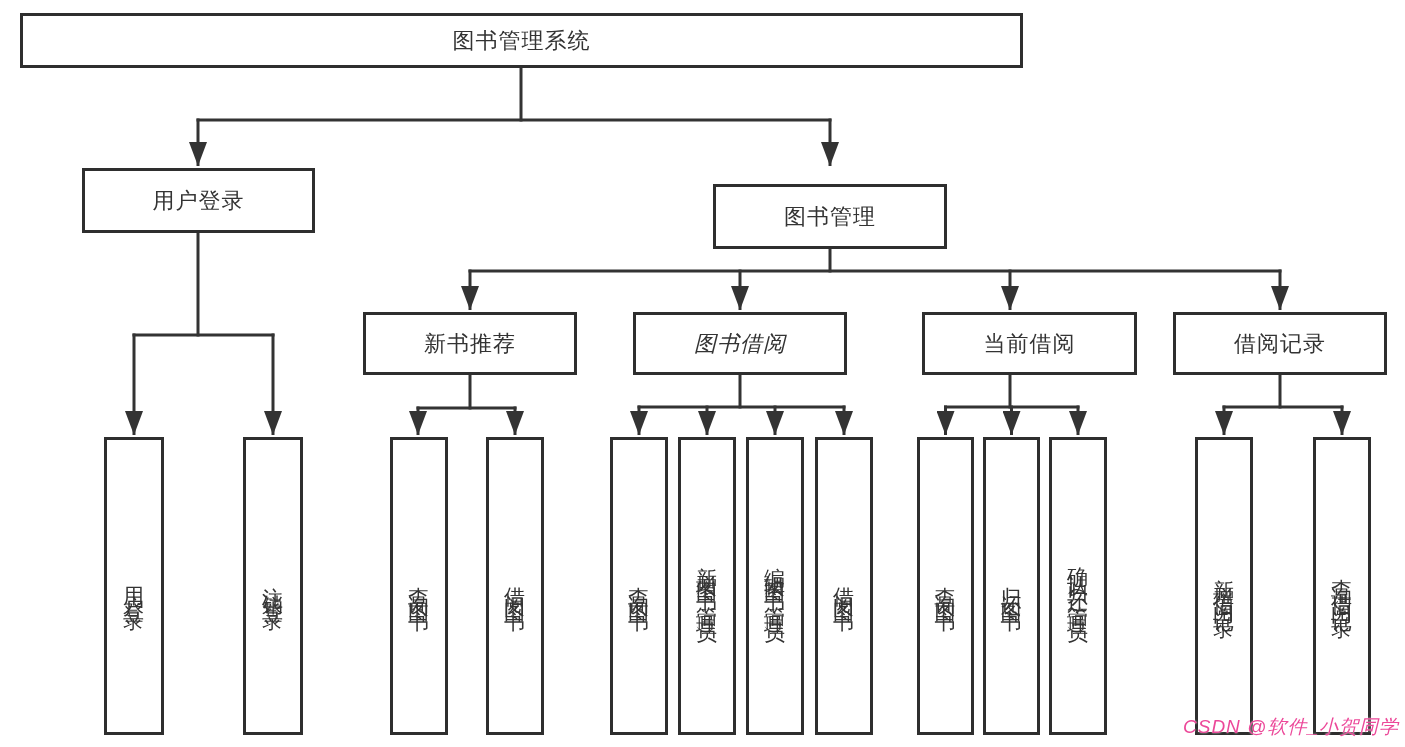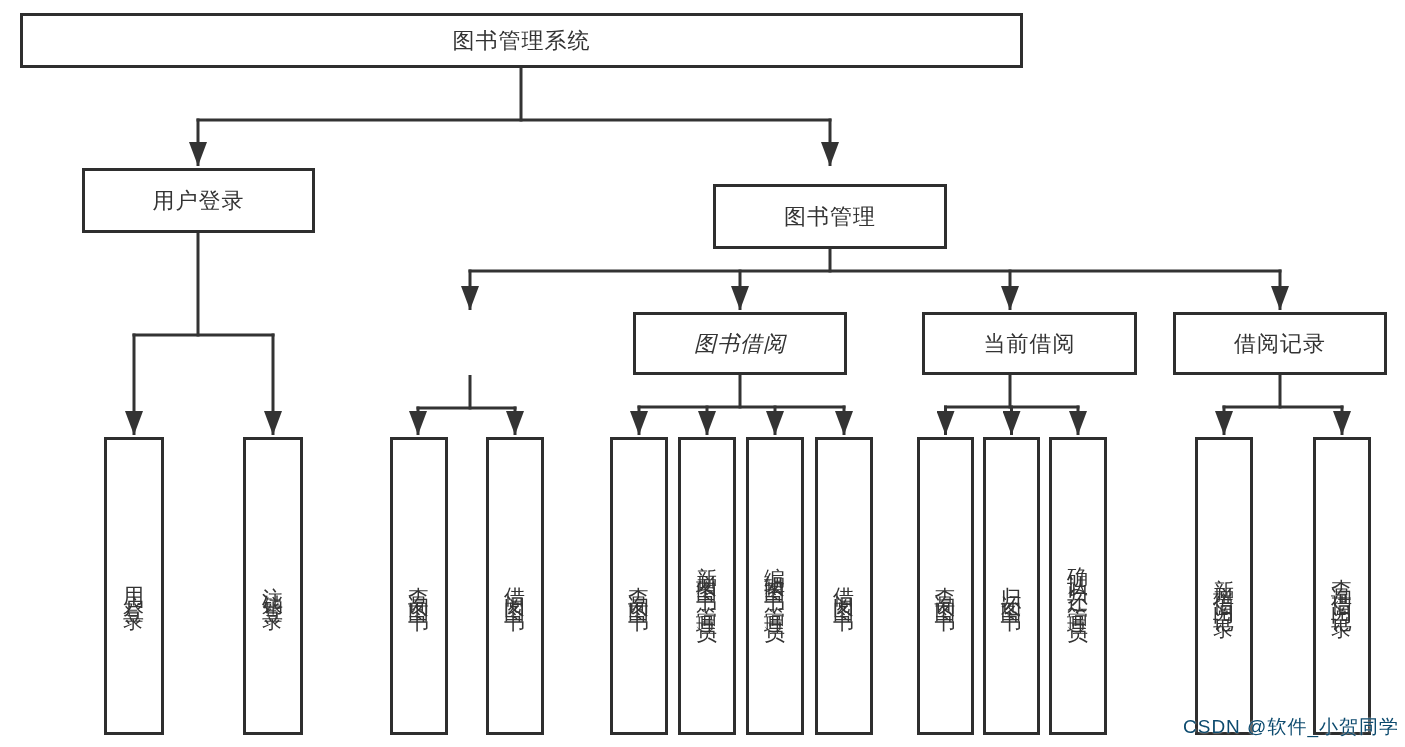--- a/index.html
+++ b/index.html
@@ -28,24 +28,25 @@
     font-size:21px;
     writing-mode:vertical-rl;
     text-orientation:mixed;
     letter-spacing:8px;
     line-height:1;
   }
   #watermark{
     position:absolute;
     left:1183px;top:714px;
     font-size:19px;
-    color:#0c4a6e;
+    color:#ec4899;
     letter-spacing:1px;
     white-space:nowrap;
     text-shadow:0 0 2px #ffffff;
+    font-style:italic;
   }
 </style>
 </head>
 <body>
 
 <div id="canvas">
 
   <svg id="connectors" width="1405" height="747" viewBox="0 0 1405 747" xmlns="http://www.w3.org/2000/svg">
     <defs>
       <marker id="arrow" viewBox="0 0 8 6" refX="8" refY="3" markerWidth="8" markerHeight="6" markerUnits="strokeWidth" orient="auto">
@@ -94,20 +95,21 @@
       <line x1="1224" y1="405.5" x2="1224" y2="435" marker-end="url(#arrow)"></line>
       <line x1="1342" y1="405.5" x2="1342" y2="435" marker-end="url(#arrow)"></line>
     </g>
   </svg>
 
   <div class="node" style="left:20px;top:13px;width:1003px;height:55px;">图书管理系统</div>
 
   <div class="node" style="left:82px;top:168px;width:233px;height:65px;">用户登录</div>
   <div class="node" style="left:713px;top:168px;width:234px;height:65px;margin-top:16px;">图书管理</div>
 
+  <div class="node" style="left:363px;top:312px;width:214px;height:63px;">新书推荐</div>
   <div class="node" style="left:633px;top:312px;width:214px;height:63px;font-style:italic;">图书借阅</div>
   <div class="node" style="left:902px;top:312px;width:215px;height:63px;margin-left:20px;">当前借阅</div>
   <div class="node" style="left:1173px;top:312px;width:214px;height:63px;">借阅记录</div>
 
   <div class="node leaf" style="left:104px;top:437px;width:60px;height:298px;">用户登录</div>
   <div class="node leaf" style="left:243px;top:437px;width:60px;height:298px;">注销登录</div>
 
   <div class="node leaf" style="left:390px;top:437px;width:58px;height:298px;">查询图书</div>
   <div class="node leaf" style="left:486px;top:437px;width:58px;height:298px;">借阅图书</div>
 

